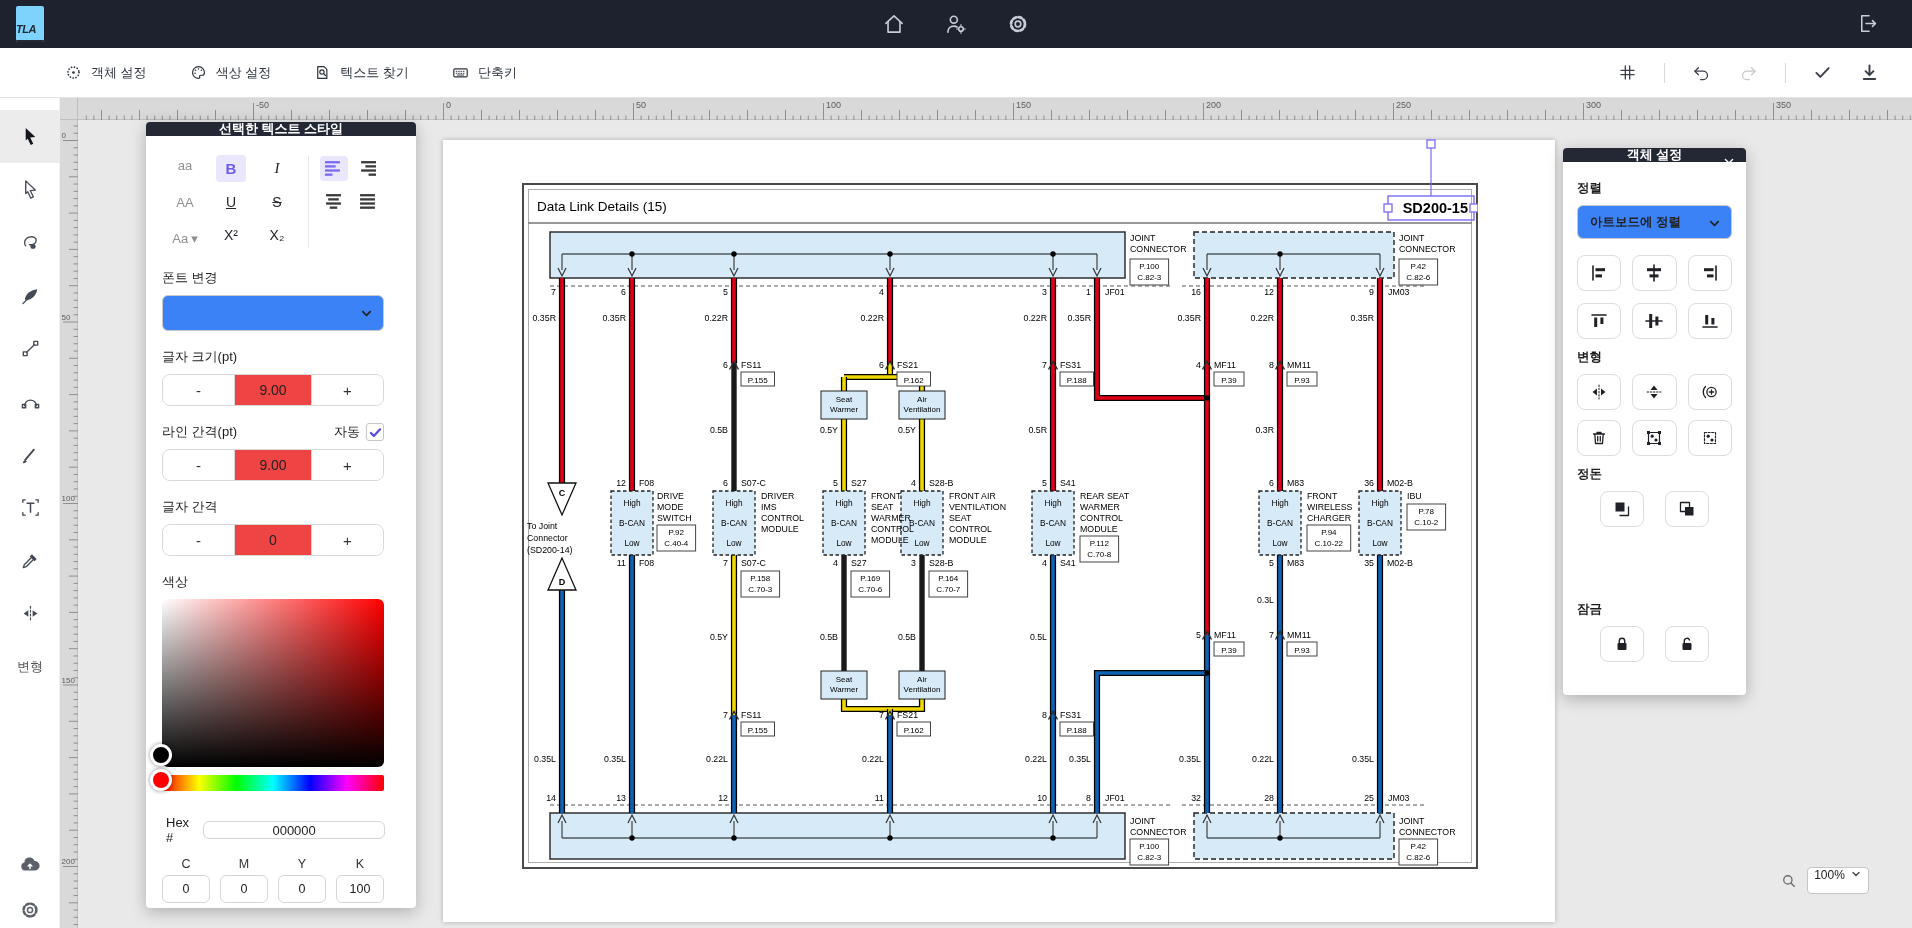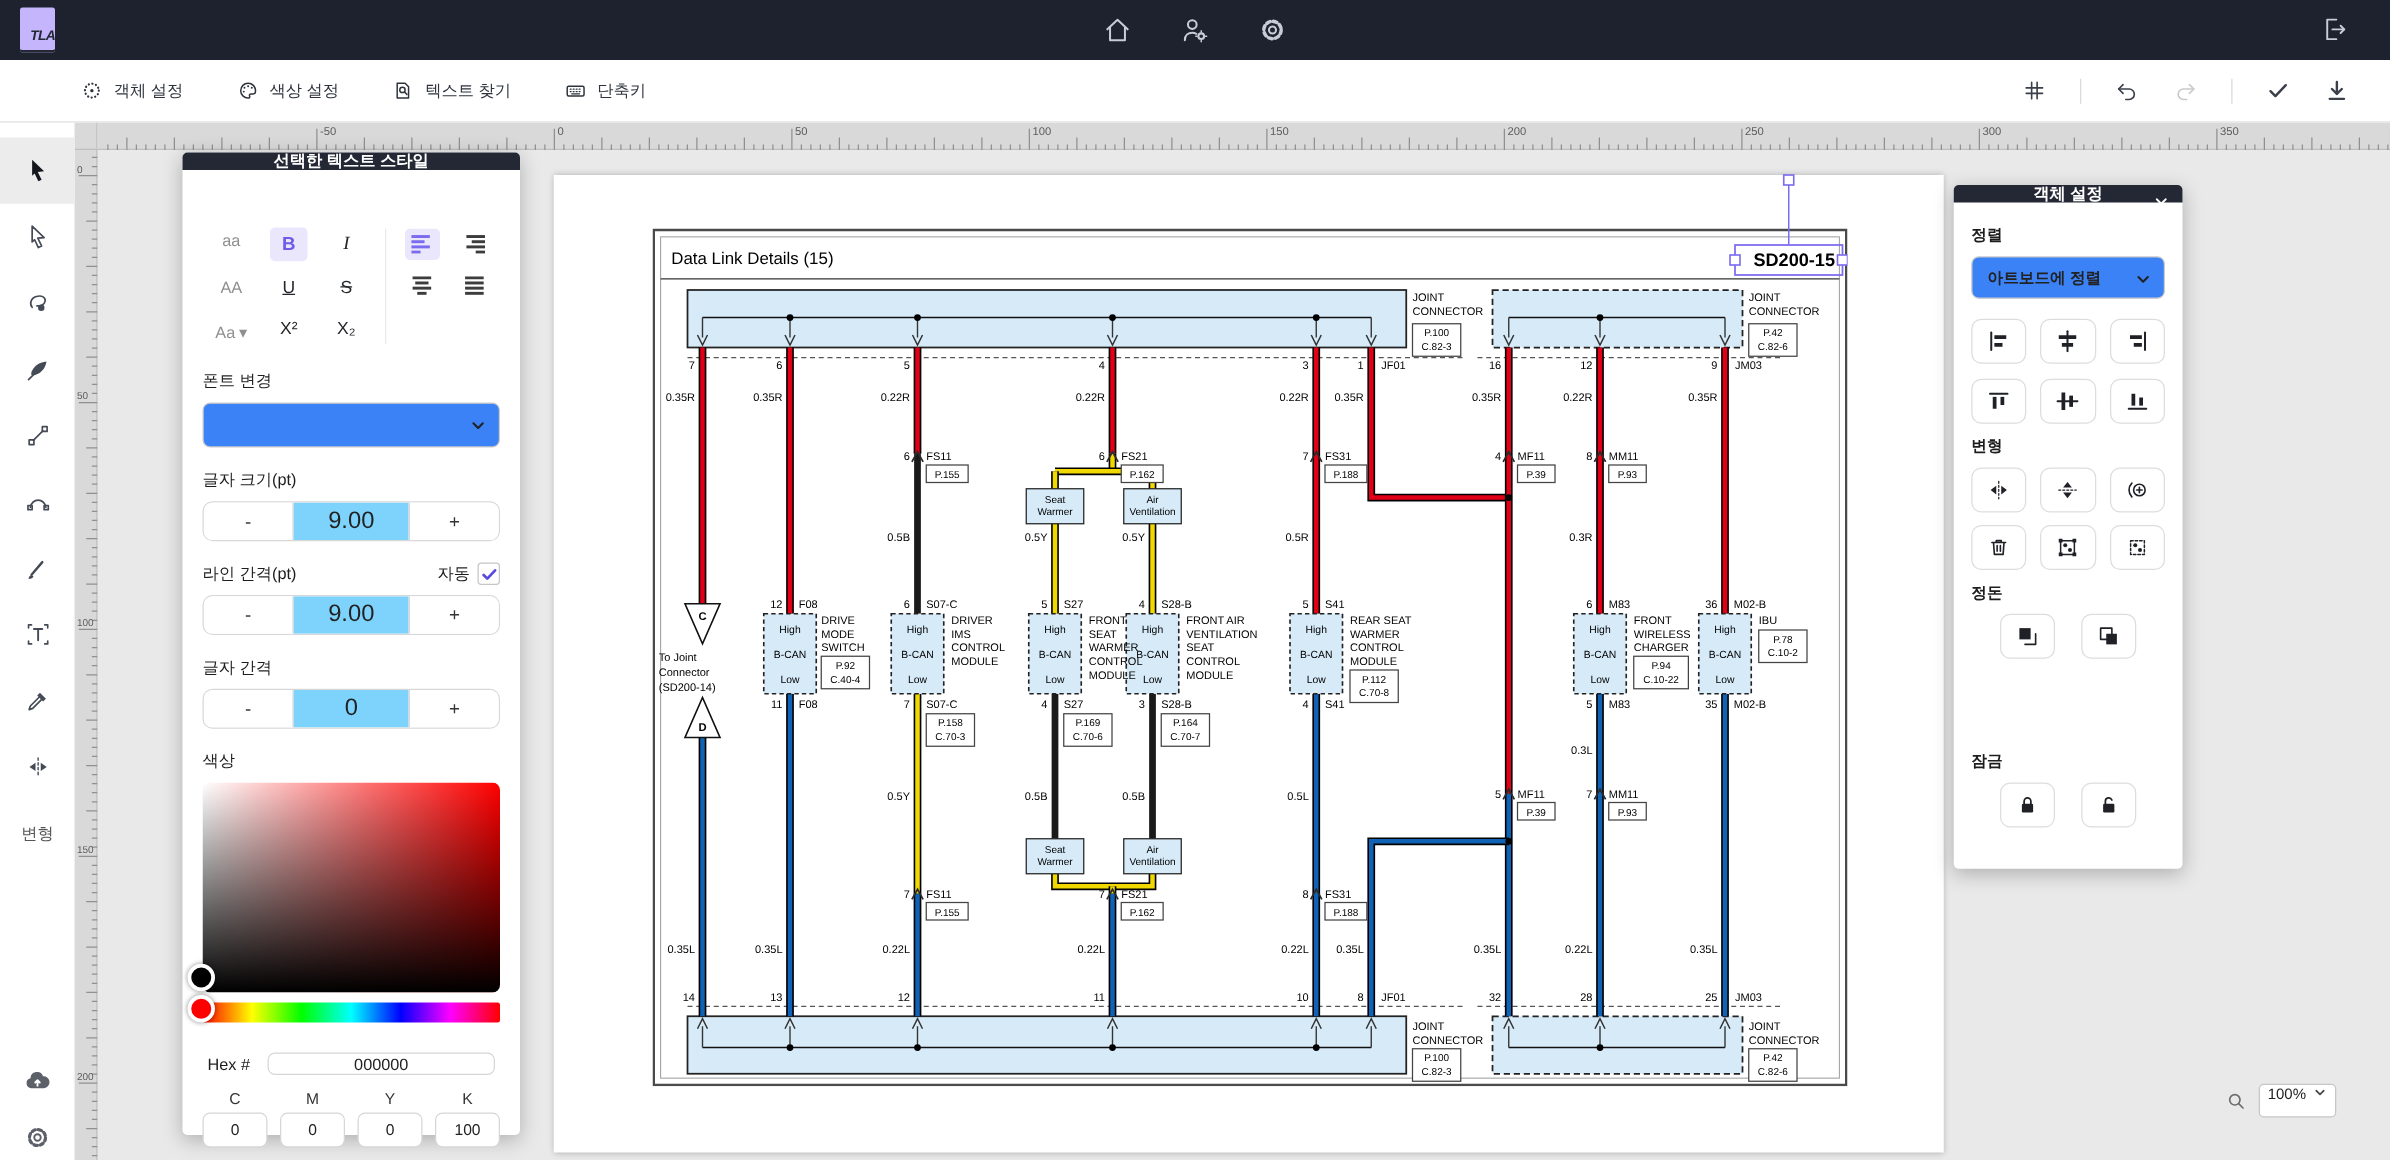--- a/index.html
+++ b/index.html
@@ -3,22 +3,22 @@
 <meta charset="utf-8">
 <style>
   html,body{margin:0;padding:0;background:#e9e9e9;}
   *{box-sizing:border-box;}
   .app{position:relative;width:1912px;height:928px;overflow:hidden;font-family:"Liberation Sans",sans-serif;background:#e9e9e9;}
   button{font-family:"Liberation Sans",sans-serif;cursor:pointer;}
   svg{display:block;}
 
   
   .topbar{position:absolute;left:0;top:0;width:1912px;height:48px;background:#1d222e;z-index:30;}
-  .logo{position:absolute;left:16px;top:6px;width:28px;height:36px;background:#c4b5fd;border-radius:2px;
-        display:flex;align-items:flex-end;justify-content:flex-end;padding-bottom:7px;
+  .logo{position:absolute;left:16px;top:6px;width:28px;height:36px;background:#7dd3fc;border-radius:2px;
+        display:flex;align-items:flex-end;justify-content:flex-start;padding-bottom:7px;
         font-style:italic;font-weight:bold;font-size:11px;color:#232834;letter-spacing:-0.5px;
         box-shadow:inset 0 -4px 0 -2px #232834;}
   .topbar-center{position:absolute;left:50%;top:0;transform:translateX(-50%);height:48px;display:flex;gap:36px;align-items:center;}
   .tb-btn{width:26px;height:26px;color:#c7ccd6;background:none;border:none;padding:0;}
   .tb-btn svg{width:100%;height:100%;}
   .exit-btn{position:absolute;right:32px;top:11px;width:25px;height:25px;color:#c7ccd6;background:none;border:none;padding:0;}
   .exit-btn svg{width:100%;height:100%;}
 
   
   .toolbar{position:absolute;left:0;top:48px;width:1912px;height:50px;background:#fff;border-bottom:1px solid #e2e2e2;z-index:29;}
@@ -51,21 +51,21 @@
   .artboard{position:absolute;left:365px;top:20px;width:1112px;height:782px;background:#fff;box-shadow:0 0 5px rgba(0,0,0,.25);}
   #diagram{position:absolute;left:79px;top:-2px;width:956px;height:731px;}
 
   
   .panel{position:absolute;background:#fff;border-radius:4px;box-shadow:0 4px 16px rgba(0,0,0,.25);z-index:25;}
   .panel-head{height:14px;background:#232834;color:#fff;font-size:13px;font-weight:bold;display:flex;align-items:center;justify-content:center;border-radius:4px 4px 0 0;position:relative;}
   .panel-close{position:absolute;right:8px;top:6px;width:18px;height:18px;color:#fff;background:none;border:none;padding:0;}
   .panel-close svg{width:100%;height:100%;}
 
   .text-panel{left:146px;top:122px;width:270px;height:786px;}
-  .tp-body{padding:12px 16px 0 16px;margin-top:27px;}
+  .tp-body{padding:12px 32px 0 16px;}
   .ctrl-row{display:flex;align-items:stretch;height:100px;margin-top:4px;}
   .case-col{width:46px;display:flex;flex-direction:column;justify-content:space-between;padding:6px 0;color:#8f8f8f;font-size:13px;align-items:center;}
   .case-opt{background:none;border:none;color:#8f8f8f;font-size:13px;padding:0;display:flex;align-items:center;gap:3px;}
   .style-grid{width:92px;display:grid;grid-template-columns:1fr 1fr;grid-auto-rows:33px;align-items:center;justify-items:center;font-size:14px;color:#24262b;}
   .sg-btn{background:none;border:none;font-size:14px;color:#24262b;padding:0;width:30px;height:27px;display:flex;align-items:center;justify-content:center;}
   .sg-btn.b-active{background:#eae6fc;color:#6c5ce7;border-radius:4px;font-weight:bold;font-size:15px;}
   .sg-i{font-style:italic;font-family:"Liberation Serif",serif;font-size:15px;}
   .sg-u{text-decoration:underline;}
   .sg-s{text-decoration:line-through;}
   .vdiv{width:1px;background:#e8e8e8;margin:4px 8px;}
@@ -74,21 +74,21 @@
   .ta-btn.active{background:#eae6fc;color:#7a6bf0;}
   .ta-btn svg{width:17px;height:15px;}
   .sec-label{font-size:13px;color:#1d1d1d;margin:17px 0 8px 0;}
   .selbox{height:36px;border:1px solid #c9c9c9;border-radius:6px;position:relative;background:#3b82f6;width:100%;display:flex;align-items:center;padding:0 12px;font-size:12.5px;color:#222;}
   .selbox .chev{position:absolute;right:9px;top:10px;width:15px;height:15px;color:#222;}
   .selbox .chev svg{width:100%;height:100%;}
   .stepper{display:flex;height:32px;border:1px solid #d8d8d8;border-radius:8px;overflow:hidden;}
   .stp-btn{width:72px;background:#fff;border:none;font-size:15px;color:#333;}
   .stp-btn.minus{border-right:1px solid #d8d8d8;}
   .stp-btn.plus{border-left:1px solid #d8d8d8;}
-  .stp-val{flex:1;background:#7dd3fc;display:flex;align-items:center;justify-content:center;font-size:19px;color:#222;}
+  .stp-val{flex:1;background:#ef4444;display:flex;align-items:center;justify-content:center;font-size:14px;color:#222;}
   .lh-row{display:flex;align-items:center;justify-content:space-between;margin:17px 0 8px 0;}
   .auto-wrap{display:flex;align-items:center;gap:6px;font-size:13px;color:#1d1d1d;}
   .checkbox{width:18px;height:18px;border:1px solid #c6c6c6;border-radius:3px;background:#fff;display:flex;align-items:center;justify-content:center;padding:0;}
   .checkbox svg{width:13px;height:11px;}
   .color-wrap{position:relative;margin-top:2px;}
   .grad{height:168px;border-radius:6px;background:linear-gradient(to bottom,rgba(0,0,0,0) 0%,#000 100%),linear-gradient(to right,#fff 0%,#f00 100%);}
   .huebar{height:16px;margin-top:8px;border-radius:2px;background:linear-gradient(to right,#f00 0%,#ff0 16.6%,#0f0 33.3%,#0ff 50%,#00f 66.6%,#f0f 83.3%,#f00 100%);}
   .cur{position:absolute;width:22px;height:22px;border-radius:50%;border:3px solid #fff;box-shadow:0 0 4px rgba(0,0,0,.45);}
   .cur-sv{background:#000;left:-12px;top:145px;}
   .cur-hue{background:#f00;left:-12px;top:170px;}

